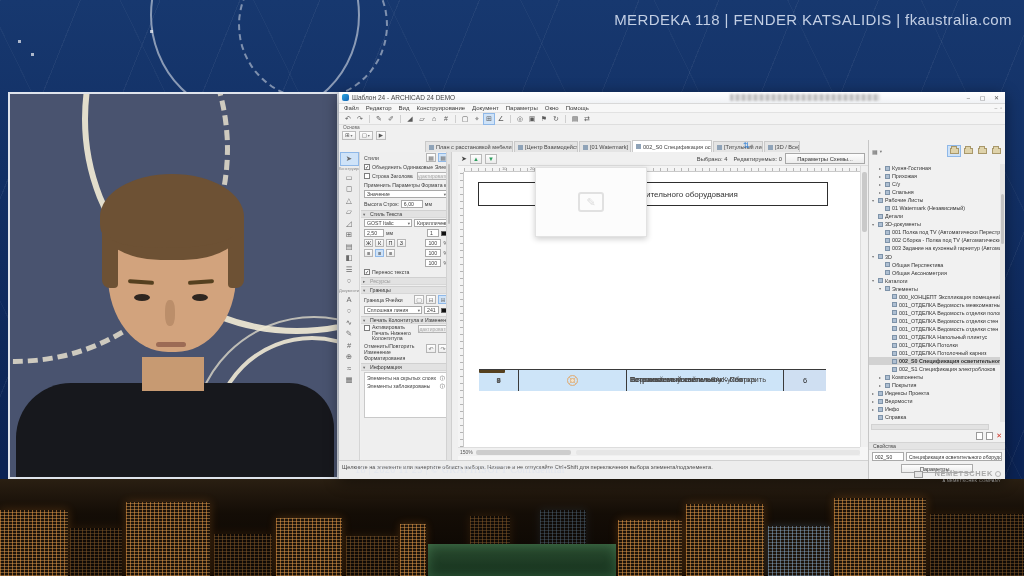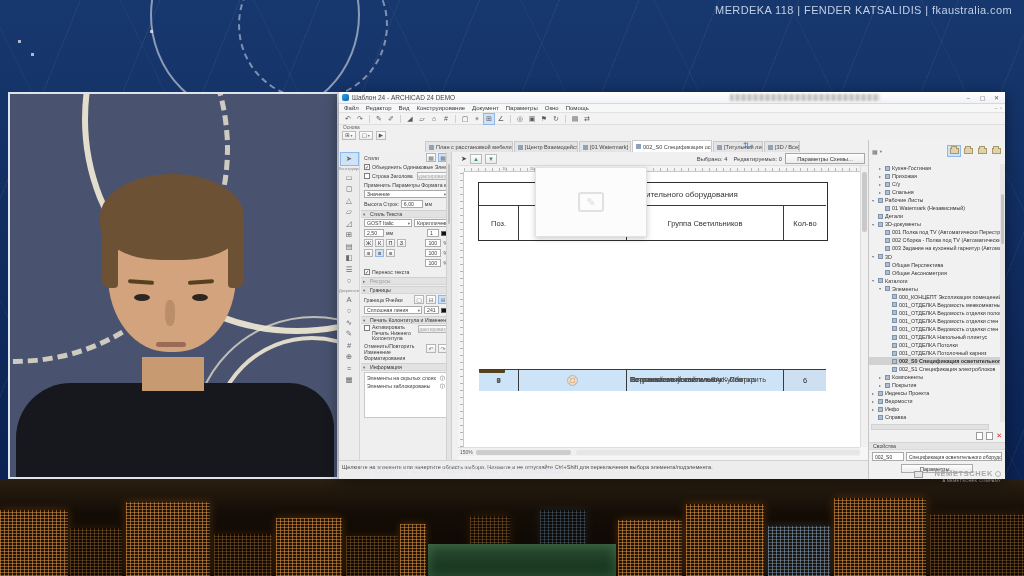--- a/index.html
+++ b/index.html
@@ -6,21 +6,21 @@
   html,body{width:1024px;height:576px;overflow:hidden;background:#0a1f4a;font-family:"Liberation Sans",sans-serif;}
   .stage{position:relative;width:1024px;height:576px;overflow:hidden;
     background:linear-gradient(180deg,#17386f 0%,#102c60 45%,#0b2354 80%);}
   .diag{position:absolute;inset:0;
     background:repeating-linear-gradient(112deg,rgba(255,255,255,.05) 0 1px,transparent 1px 74px),
                repeating-linear-gradient(64deg,rgba(255,255,255,.035) 0 1px,transparent 1px 120px);}
   .bgarc{position:absolute;border-radius:50%;}
   .a1{width:210px;height:210px;border:2px solid rgba(255,255,255,.5);left:150px;top:-90px;}
   .a2{width:150px;height:150px;border:2px dashed rgba(255,255,255,.45);left:238px;top:-50px;}
   .dot{position:absolute;width:3px;height:3px;background:rgba(255,255,255,.65);}
-  .hdr{position:absolute;top:4px;right:12px;font-size:11px;color:#c3cfe4;letter-spacing:.4px;z-index:40;}
+  .hdr{position:absolute;top:11px;right:12px;font-size:15px;color:#c3cfe4;letter-spacing:.4px;z-index:40;}
 
   
   .skyline{position:absolute;left:0;right:0;bottom:0;height:97px;z-index:2;
     background:linear-gradient(180deg,#2a1f12 0%,#140d06 35%,#090502 100%);}
   .bld{position:absolute;bottom:0;background-color:#1c130a;
     background-image:repeating-linear-gradient(90deg,rgba(236,150,60,.55) 0 1px,transparent 1px 4px),
                      repeating-linear-gradient(0deg,rgba(255,190,110,.4) 0 1px,transparent 1px 3px);
     box-shadow:0 0 9px rgba(255,150,50,.22);}
   .bld.cool{background-image:repeating-linear-gradient(90deg,rgba(140,180,215,.5) 0 1px,transparent 1px 4px),
             repeating-linear-gradient(0deg,rgba(160,195,225,.35) 0 1px,transparent 1px 3px);
@@ -526,26 +526,20 @@
         <span style="left:122px;">40</span>
       </div>
       <div class="vrul">
           <i class="tk"></i>
         </div>
       <div class="canvas">
         <div class="ttab">
           <div class="trow first">
             <div class="tc ttl" style="grid-column:1 / 5;">Спецификация осветительного оборудования</div>
           </div>
-          <div class="trow hrow">
-            <div class="tc">Поз.</div>
-            <div class="tc">Символ</div>
-            <div class="tc">Группа Светильников</div>
-            <div class="tc">Кол-во</div>
-          </div>
           <div class="trow brow">
             <div class="tc c-pos">1</div>
             <div class="tc">
                 <span class="sym-sconce"></span>
               </div>
             <div class="tc c-grp">Бра - Гостиная</div>
             <div class="tc c-qty">3</div>
           </div>
           <div class="trow brow">
             <div class="tc c-pos">2</div>

